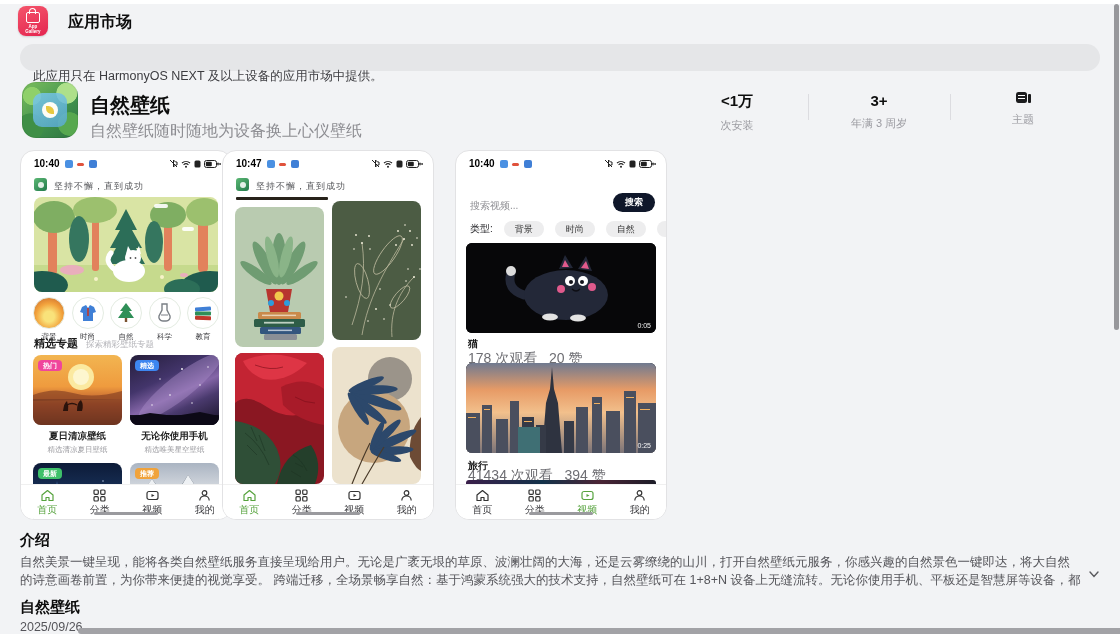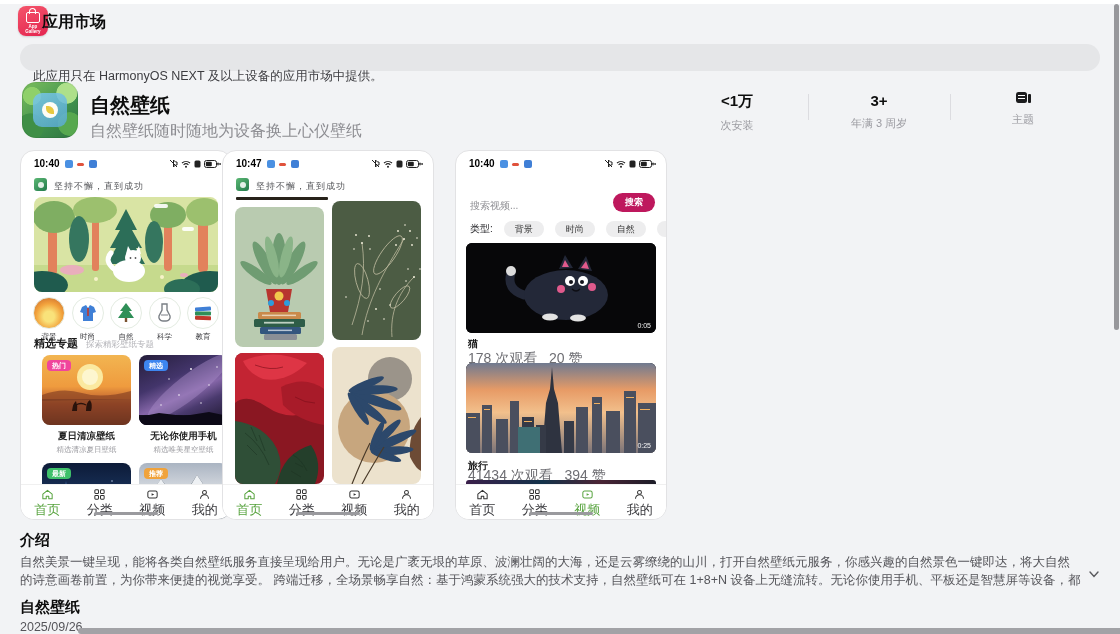--- a/index.html
+++ b/index.html
@@ -12,21 +12,21 @@
   .abs{position:absolute;}
   
   .top-strip{left:0;top:0;width:1120px;height:4px;background:#fff;}
   .ag-logo{left:18px;top:6px;width:30px;height:30px;border-radius:8px;
     background:linear-gradient(160deg,#f4556b,#e42550);
     display:flex;flex-direction:column;align-items:center;justify-content:flex-end;
     color:#fff;box-shadow:0 1px 2px rgba(0,0,0,.15);}
   .ag-logo .bag{width:12px;height:9px;border:1.6px solid #fff;border-radius:2px;margin-bottom:1px;position:relative;}
   .ag-logo .bag:before{content:"";position:absolute;left:2px;top:-5px;width:5px;height:5px;border:1.4px solid #fff;border-bottom:none;border-radius:4px 4px 0 0;}
   .ag-logo .t{font-size:4.5px;line-height:5px;font-weight:700;margin-bottom:2px;text-align:center;}
-  .page-title{left:42px;top:12px;font-size:16px;font-weight:700;color:#0d0d0d;}
+  .page-title{left:68px;top:12px;font-size:16px;font-weight:700;color:#0d0d0d;}
   
   .notice{left:20px;top:44px;width:1080px;height:27px;border-radius:14px;background:#e5e6e8;}
   .notice span{display:block;padding-left:13px;line-height:27px;font-size:12.5px;color:#3c3c40;margin-top:19px;}
   
   .app-icon{left:22px;top:82px;width:56px;height:56px;border-radius:14px;overflow:hidden;
     background:
       radial-gradient(circle at 18% 25%,#8fd06a 0 14%,transparent 15%),
       radial-gradient(circle at 80% 20%,#aee08a 0 16%,transparent 17%),
       radial-gradient(circle at 15% 80%,#3f8f46 0 20%,transparent 21%),
       radial-gradient(circle at 85% 75%,#57a84f 0 18%,transparent 19%),
@@ -63,42 +63,42 @@
   
   .hero{position:absolute;left:13px;top:46px;width:184px;height:95px;border-radius:8px;overflow:hidden;}
   .cats{position:absolute;left:10px;top:146px;width:190px;display:flex;justify-content:space-between;}
   .cat{width:36px;text-align:center;}
   .cat .c{width:30px;height:30px;border-radius:50%;margin:0 auto;border:1px solid #e4ece2;overflow:hidden;position:relative;background:#fff;}
   .cat .lb{font-size:7.5px;color:#3a3a3e;margin-top:3px;}
   .c-bg{background:radial-gradient(circle at 50% 62%,#f9e27a 0 22%,#f2a23c 55%,#c35f2a)!important;}
   .p1-feat{position:absolute;left:13px;top:185px;display:flex;align-items:baseline;gap:8px;}
   .p1-feat .h{font-size:11px;font-weight:700;color:#1a1a1a;}
   .p1-feat .s{font-size:8.5px;color:#b3b3b8;}
-  .cardgrid{position:absolute;left:21px;top:204px;width:186px;display:grid;grid-template-columns:89px 89px;column-gap:8px;row-gap:8px;}
+  .cardgrid{position:absolute;left:12px;top:204px;width:186px;display:grid;grid-template-columns:89px 89px;column-gap:8px;row-gap:8px;}
   .wcard .im{width:89px;height:70px;border-radius:8px;overflow:hidden;position:relative;}
   .wcard .ti{font-size:9.5px;font-weight:700;color:#222;text-align:center;margin-top:5px;}
   .wcard .su{font-size:7.5px;color:#9b9ba0;text-align:center;margin-top:2px;}
   .badge{position:absolute;left:5px;top:5px;font-size:7px;font-weight:700;color:#fff;padding:1.5px 5px;border-radius:4px;line-height:8px;}
   .b-hot{background:#f0459c;} .b-feat{background:#3d86f0;} .b-new{background:#3ec06a;} .b-rec{background:#f0a33c;}
   .im-sunset{background:linear-gradient(180deg,#f2b551 0%,#ef9b3e 45%,#b4552c 70%,#6e3420 100%);}
   .im-stars{background:linear-gradient(155deg,#241d3a 0%,#43356b 35%,#8566a8 55%,#4a3a6e 70%,#171226 100%);}
   .im-city{background:linear-gradient(180deg,#0d1b38 0%,#1d3a66 60%,#2c5488 100%);}
   .im-mount{background:linear-gradient(180deg,#aab4c2 0%,#d9dde2 40%,#79858f 100%);}
   
   .tabbar{position:absolute;left:0;bottom:0;width:100%;height:34px;background:#fff;border-top:1px solid #f0f0f0;display:flex;}
   .tab{flex:1;display:flex;flex-direction:column;align-items:center;justify-content:flex-start;padding-top:4px;gap:1px;}
-  .tab .lb{font-size:13px;color:#3a3a3e;}
+  .tab .lb{font-size:10px;color:#3a3a3e;}
   .tab.active .lb{color:#57a33e;}
   .tab svg{display:block;}
   .home-ind{position:absolute;left:50%;bottom:4px;width:64px;height:3.5px;margin-left:-32px;border-radius:2px;background:#9a9a9e;}
   
   .p2card{position:absolute;border-radius:8px;overflow:hidden;}
   
   .p3-search-tx{position:absolute;left:14px;top:48px;font-size:10px;color:#8f8f94;}
-  .p3-search-btn{position:absolute;right:11px;top:42px;width:42px;height:19px;border-radius:10px;background:#be185d;
+  .p3-search-btn{position:absolute;right:11px;top:42px;width:42px;height:19px;border-radius:10px;background:#0f172a;
     color:#fff;font-size:9px;text-align:center;line-height:19px;font-weight:600;}
   .p3-filter{position:absolute;left:14px;top:70px;width:196px;display:flex;align-items:center;gap:11px;overflow:hidden;}
   .p3-filter .fl{font-size:10px;color:#2c2c30;flex:none;}
   .chip{flex:none;background:#ededee;border-radius:9px;font-size:9px;color:#333;padding:3.5px 11px;line-height:9px;}
   .vcard{position:absolute;left:10px;width:190px;height:90px;border-radius:6px;overflow:hidden;background:#000;}
   .dur{position:absolute;right:5px;bottom:4px;font-size:7px;color:#fff;opacity:.95;}
   .vmeta-t{position:absolute;left:12px;font-size:10px;font-weight:700;color:#161616;}
   .vmeta-s{position:absolute;left:12px;font-size:14px;color:#6e6e73;}
   .vstrip{position:absolute;left:10px;width:190px;height:5px;border-radius:3px 3px 0 0;
     background:linear-gradient(90deg,#3a1f4a,#13324a 40%,#4a2435 70%,#1c1c28);}

